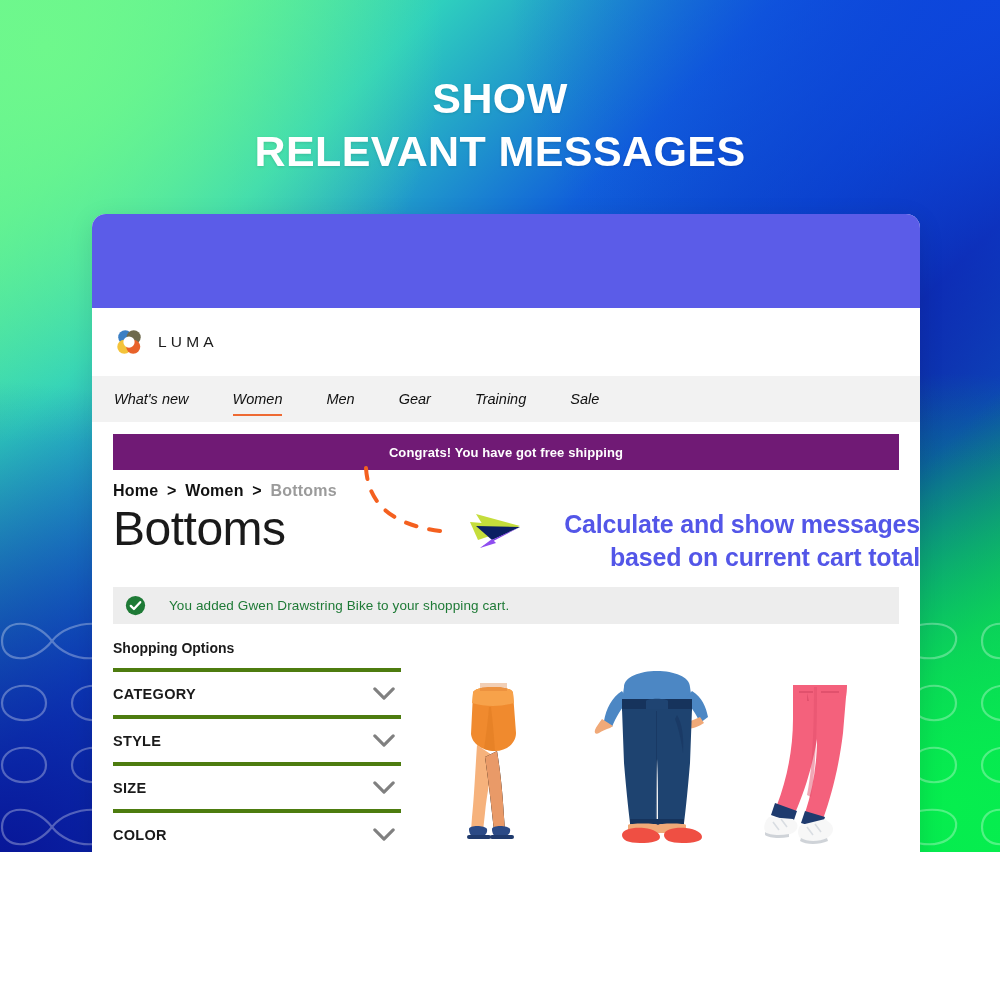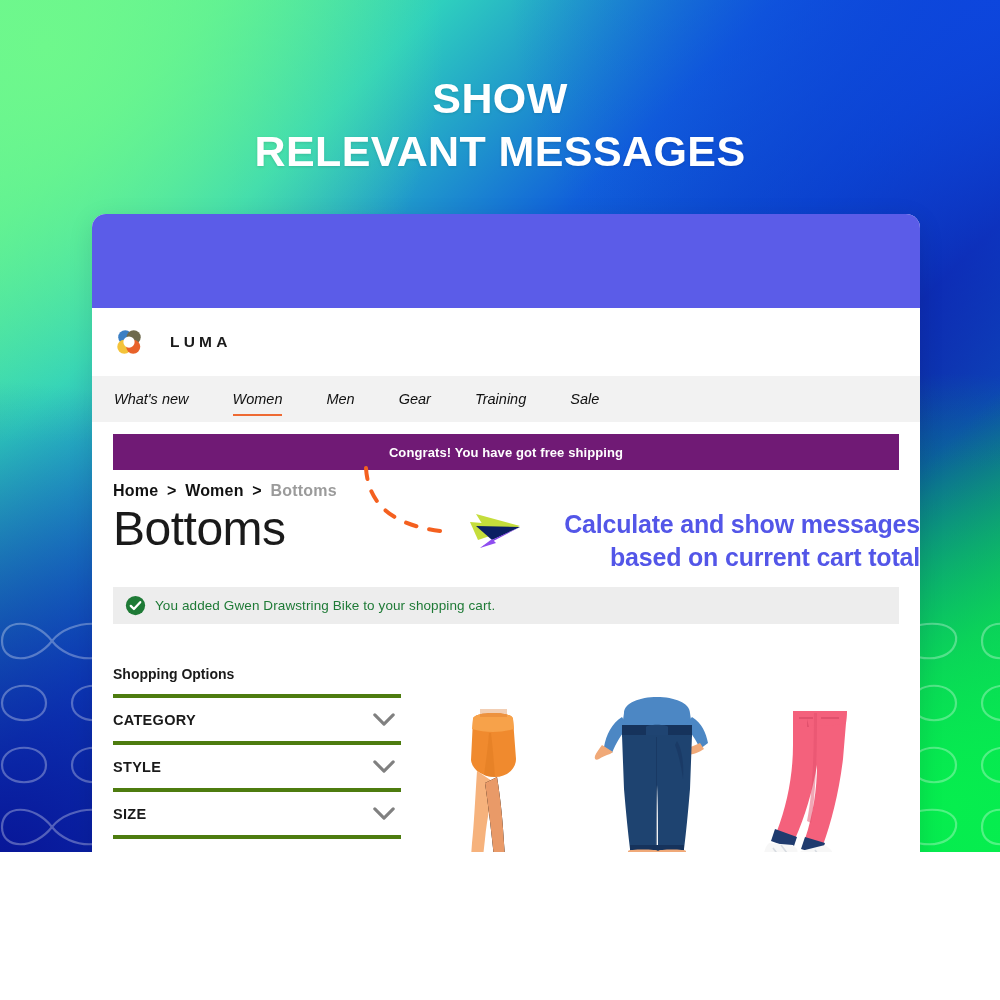--- a/index.html
+++ b/index.html
@@ -81,24 +81,24 @@
   
   #logo-row {
     height: 68px;
     display: flex;
     align-items: center;
     padding-left: 22px;
     background: #fff;
   }
   #luma-mark { width: 30px; height: 30px; flex: none; }
   #luma-word {
-    margin-left: 26px;
+    margin-left: 14px;
     font-size: 15.5px;
     letter-spacing: 4.2px;
-    font-weight: 700;
+    font-weight: 400;
     color: #1b1b1b;
   }
 
   
   #nav {
     height: 46px;
     background: #f2f2f2;
     display: flex;
     align-items: center;
     padding-left: 22px;
@@ -161,33 +161,33 @@
     line-height: 1.06;
   }
 
   #success-msg {
     margin-top: 12px;
     height: 37px;
     background: #ededed;
     display: flex;
     align-items: center;
     padding-left: 12px;
-    gap: 9px;
+    gap: 23px;
   }
   #success-check { width: 21px; height: 21px; flex: none; }
   #success-text {
     font-size: 13.5px;
     color: #1e7a36;
     letter-spacing: .1px;
   }
 
   
   #body-area {
     display: flex;
-    margin-top: 42px;
+    margin-top: 16px;
     padding-bottom: 30px;
   }
   #sidebar { width: 288px; flex: none; }
   #shopping-options-title {
     font-size: 14px;
     font-weight: 700;
     color: #1a1a1a;
     margin-bottom: 12px;
   }
   .filter-row {

